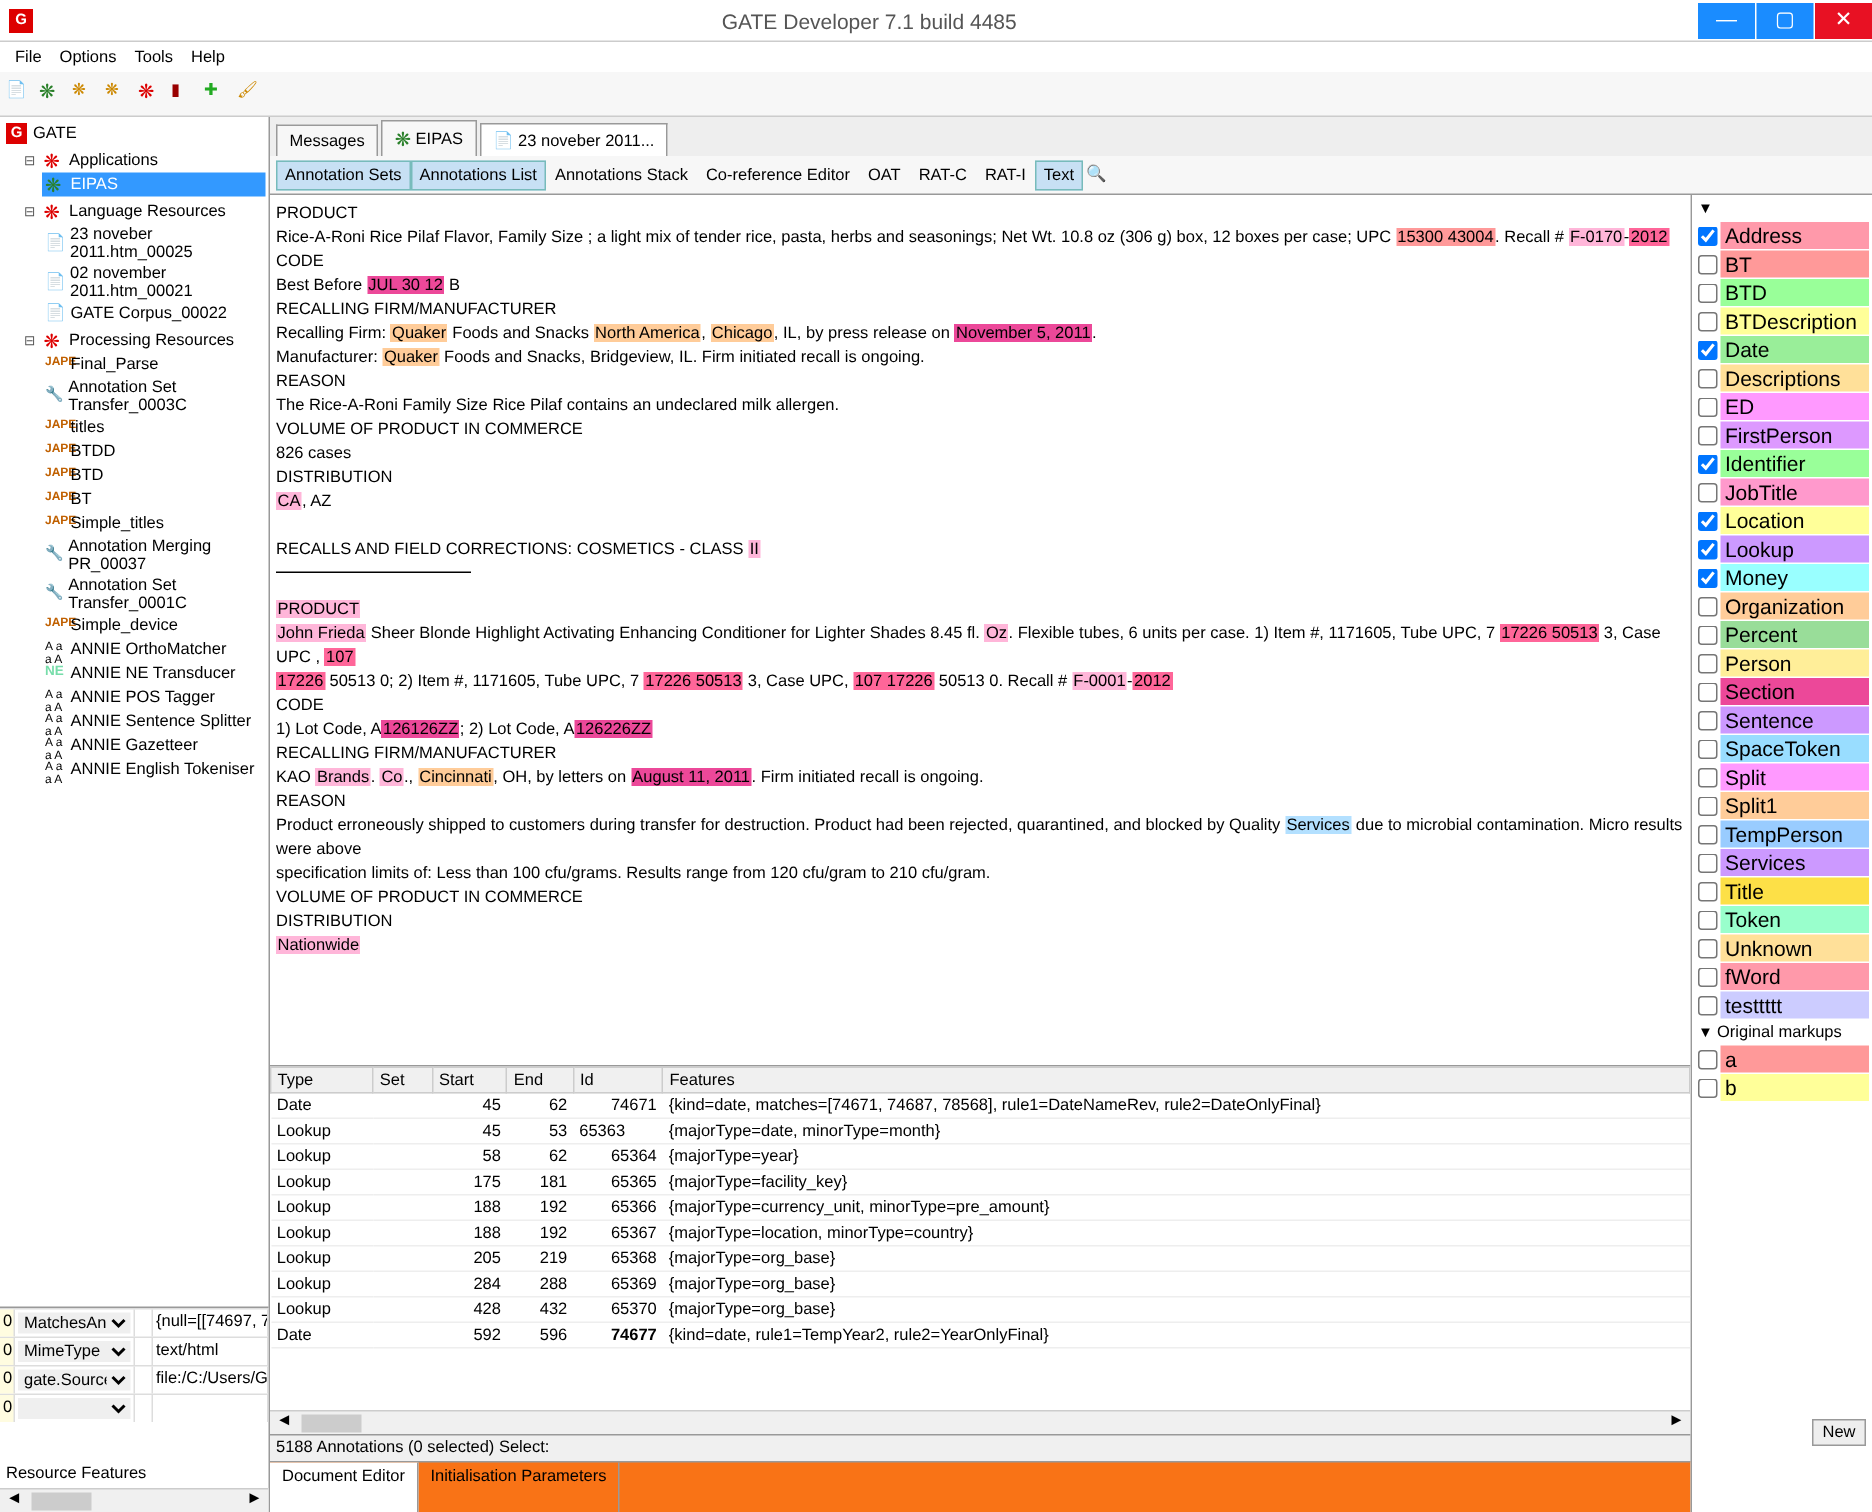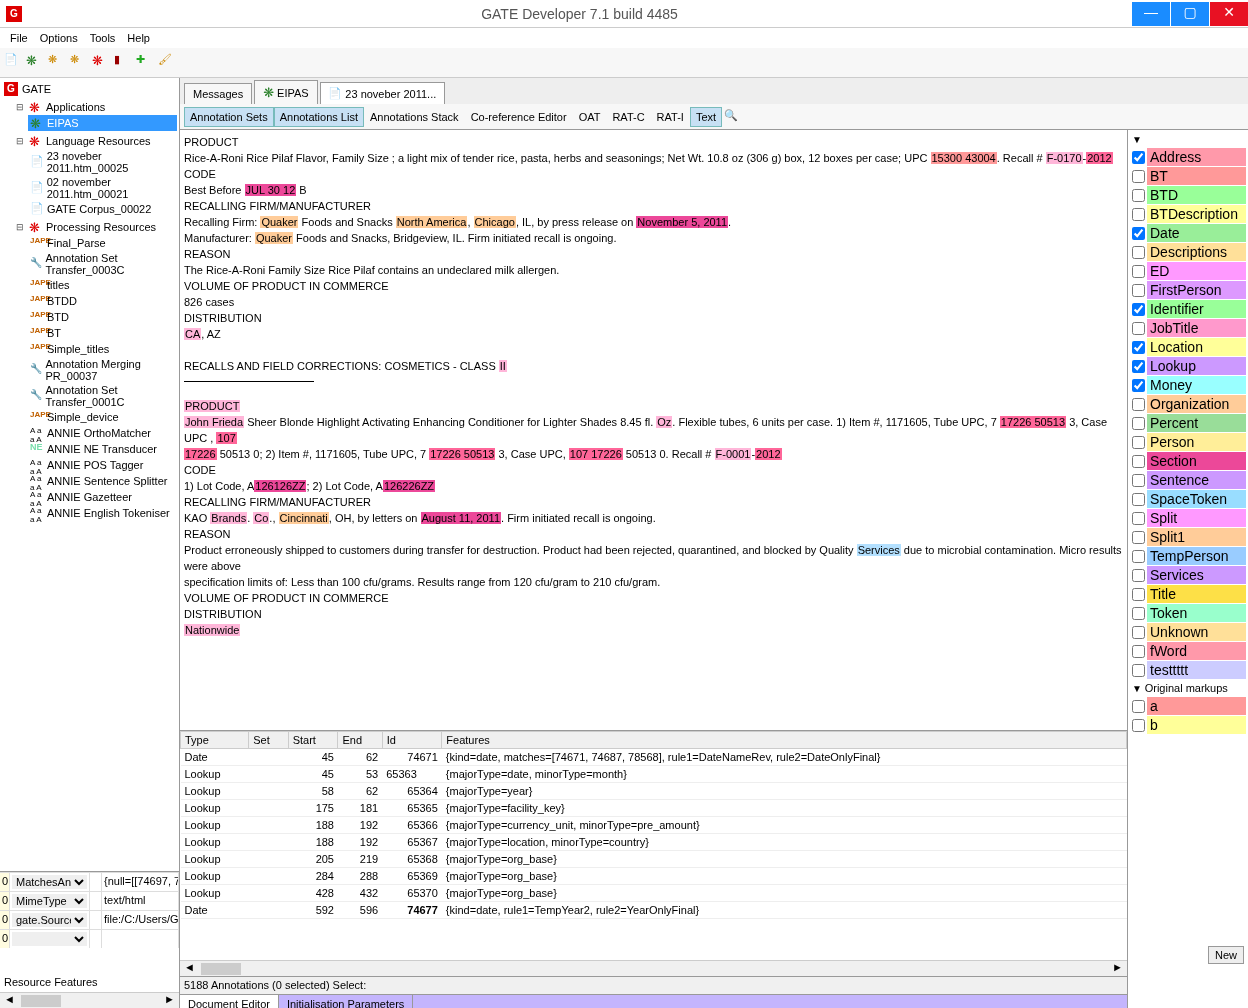--- a/index.html
+++ b/index.html
@@ -58,21 +58,21 @@
 .green{background:#ec4899}
 .orange{background:#ffcc99}
 .darkpink{background:#ff6699}
 .lightblue{background:#b3e0ff}
 .salmon{background:#ff9999}
 .ann-table{height:230px;border-top:1px solid #999;overflow:auto;background:#fff}
 .ann-table table{width:100%;border-collapse:collapse}
 .ann-table th{text-align:left;padding:2px 4px;border:1px solid #ccc;background:#f0f0f0;font-weight:normal}
 .ann-table td{padding:2px 4px;border-bottom:1px solid #eee}
 .status-line{height:18px;padding:2px 4px;border-top:1px solid #999;font-size:11px}
-.bottom-tabs{height:14px;display:flex;border-top:1px solid #999;background:#c4b5fd}
+.bottom-tabs{height:34px;display:flex;border-top:1px solid #999;background:#f97316}
 .bottom-tab{padding:3px 8px;border-right:1px solid #999}
 .bottom-tab.active{background:#fff}
 .ann-sets{width:120px;overflow:auto;background:#fff;padding:2px}
 .set-arrow{font-size:10px;padding:2px}
 .set-row{display:flex;align-items:center;margin:1px 0}
 .set-row input{margin:0 2px}
 .set-label{flex:1;padding:1px 3px;font-size:14px}
 .new-btn{position:absolute;right:4px;bottom:44px;padding:2px 6px;border:1px solid #999;background:#eee}
 .scroll-h{height:16px;background:#f0f0f0;border-top:1px solid #ccc;display:flex}
 .scroll-h .thumb{width:40px;height:12px;background:#ccc;margin:2px}

